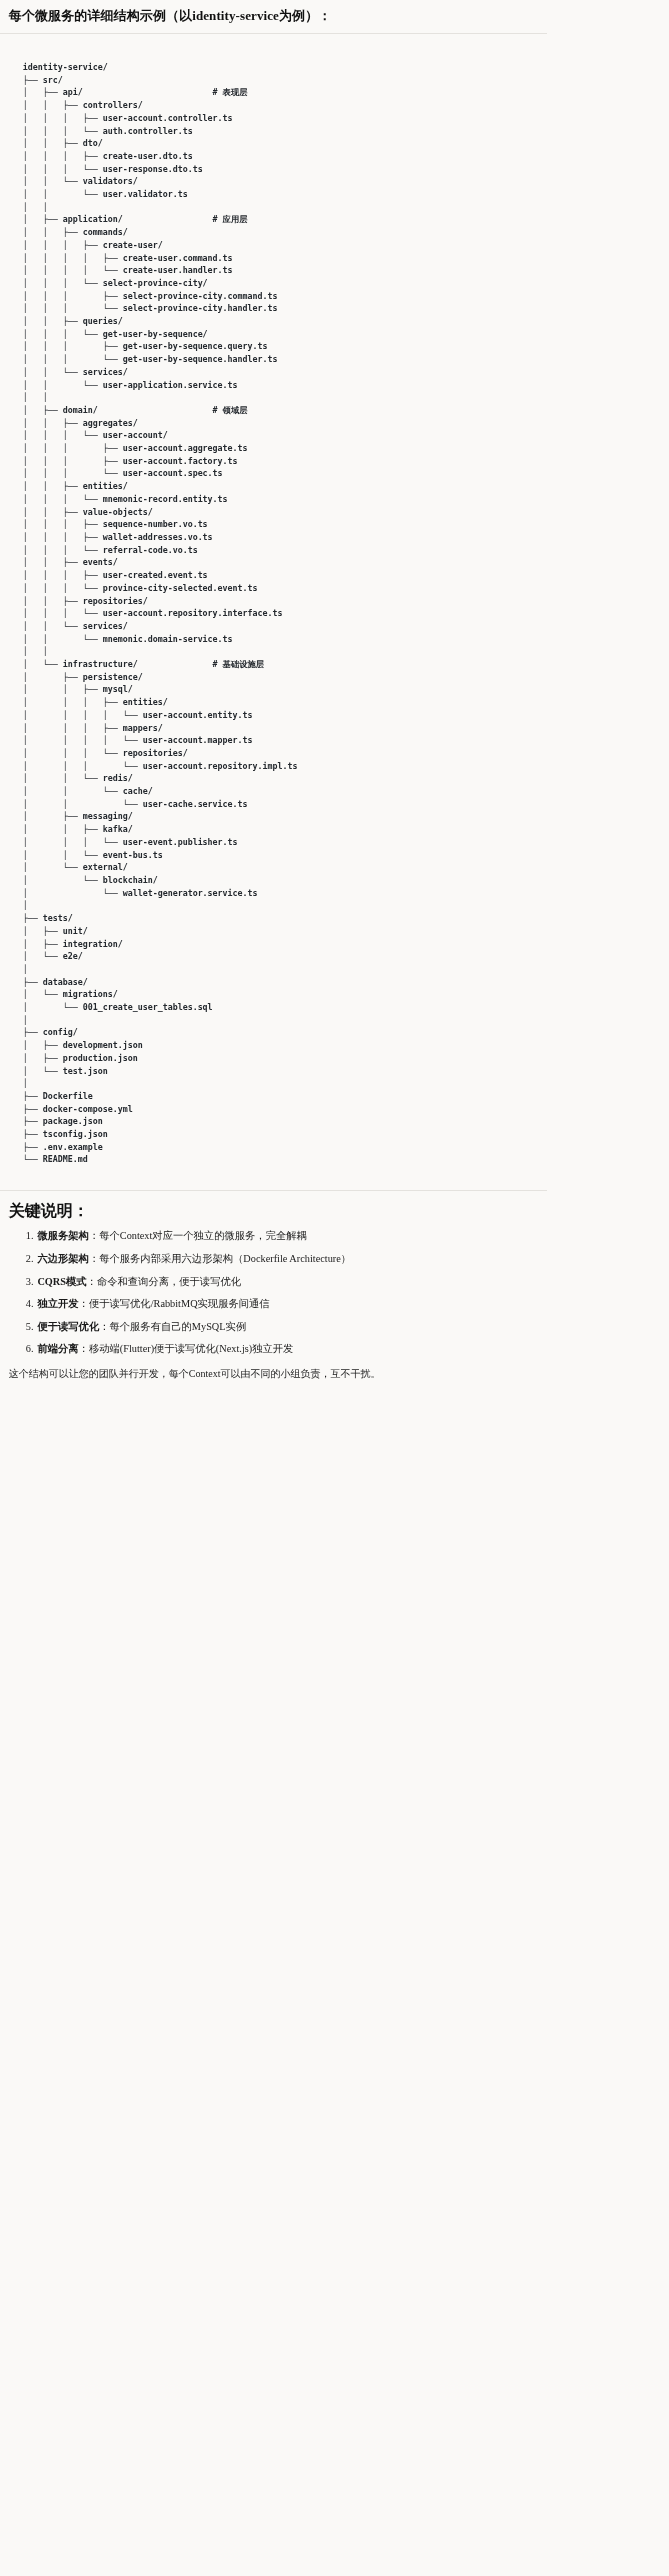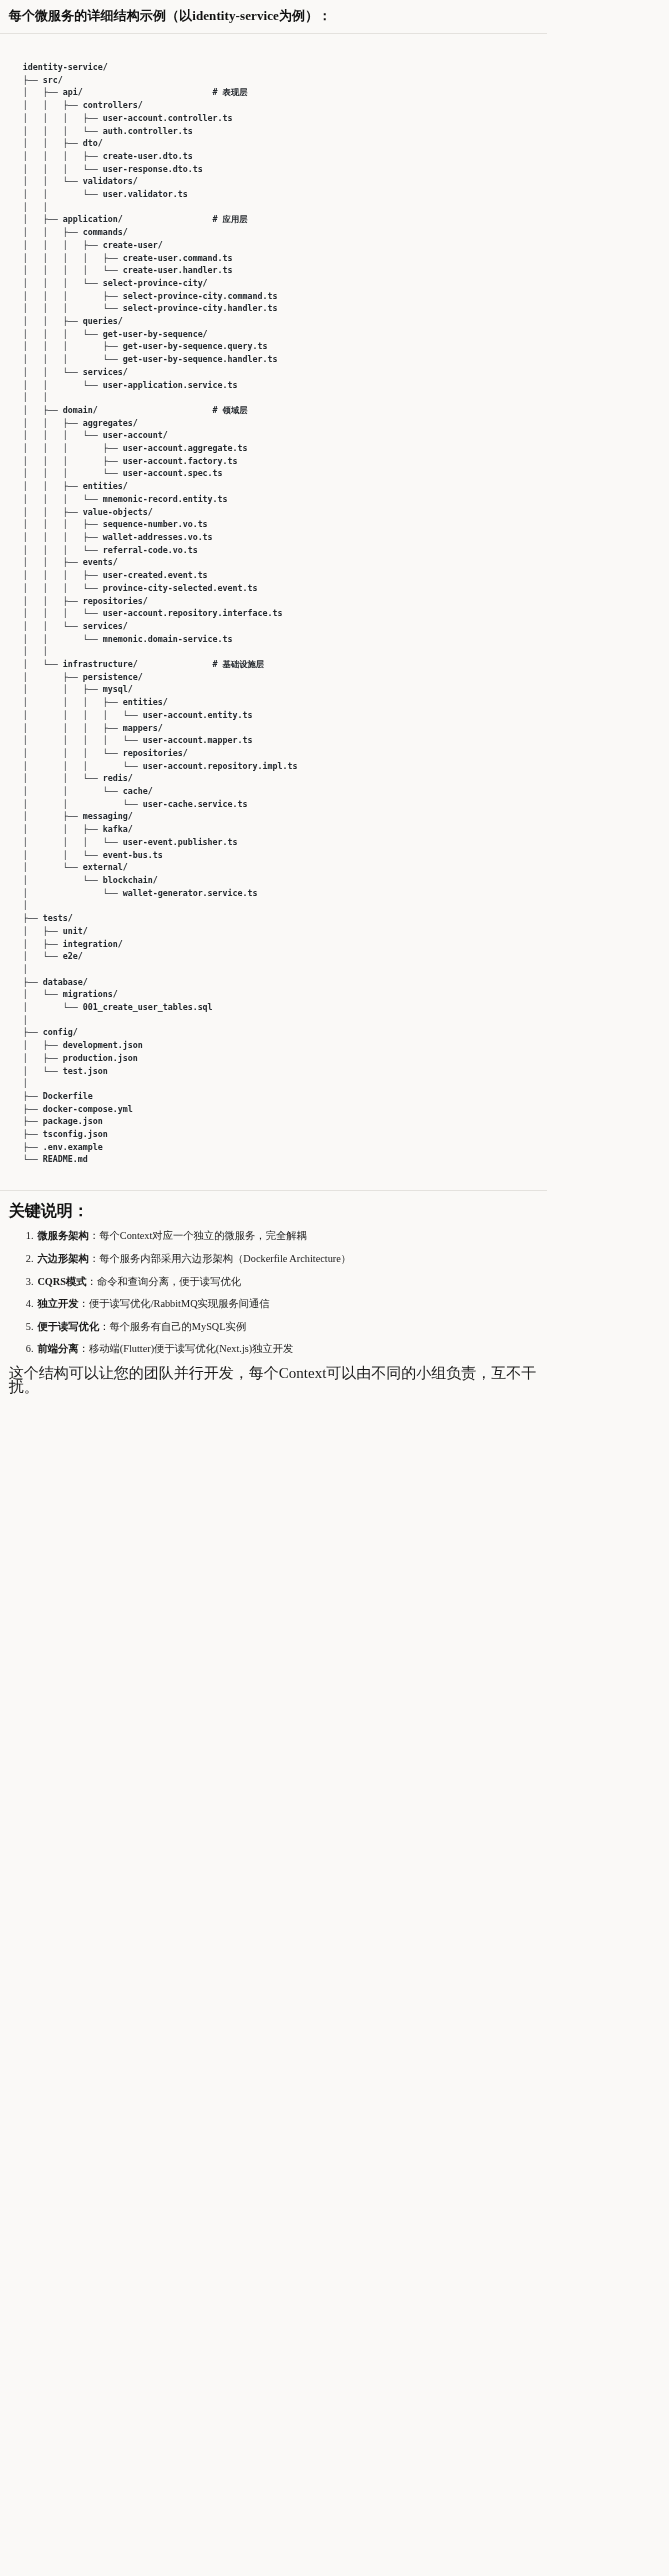--- a/index.html
+++ b/index.html
@@ -83,21 +83,21 @@
   ol.keys > li .k-label {
     font-weight: bold;
   }
   ol.keys > li .k-sep {
     font-weight: normal;
   }
   ol.keys > li .k-text {
     font-weight: normal;
   }
   .closing {
-    font-size: 15px;
+    font-size: 10px;
     line-height: 13.8px;
     color: #1a1a1a;
     margin: 8.8px 0 11.3px 0;
     padding: 0 0 0 0;
   }
 </style>
 </head>
 <body>
 
 <div class="page">

